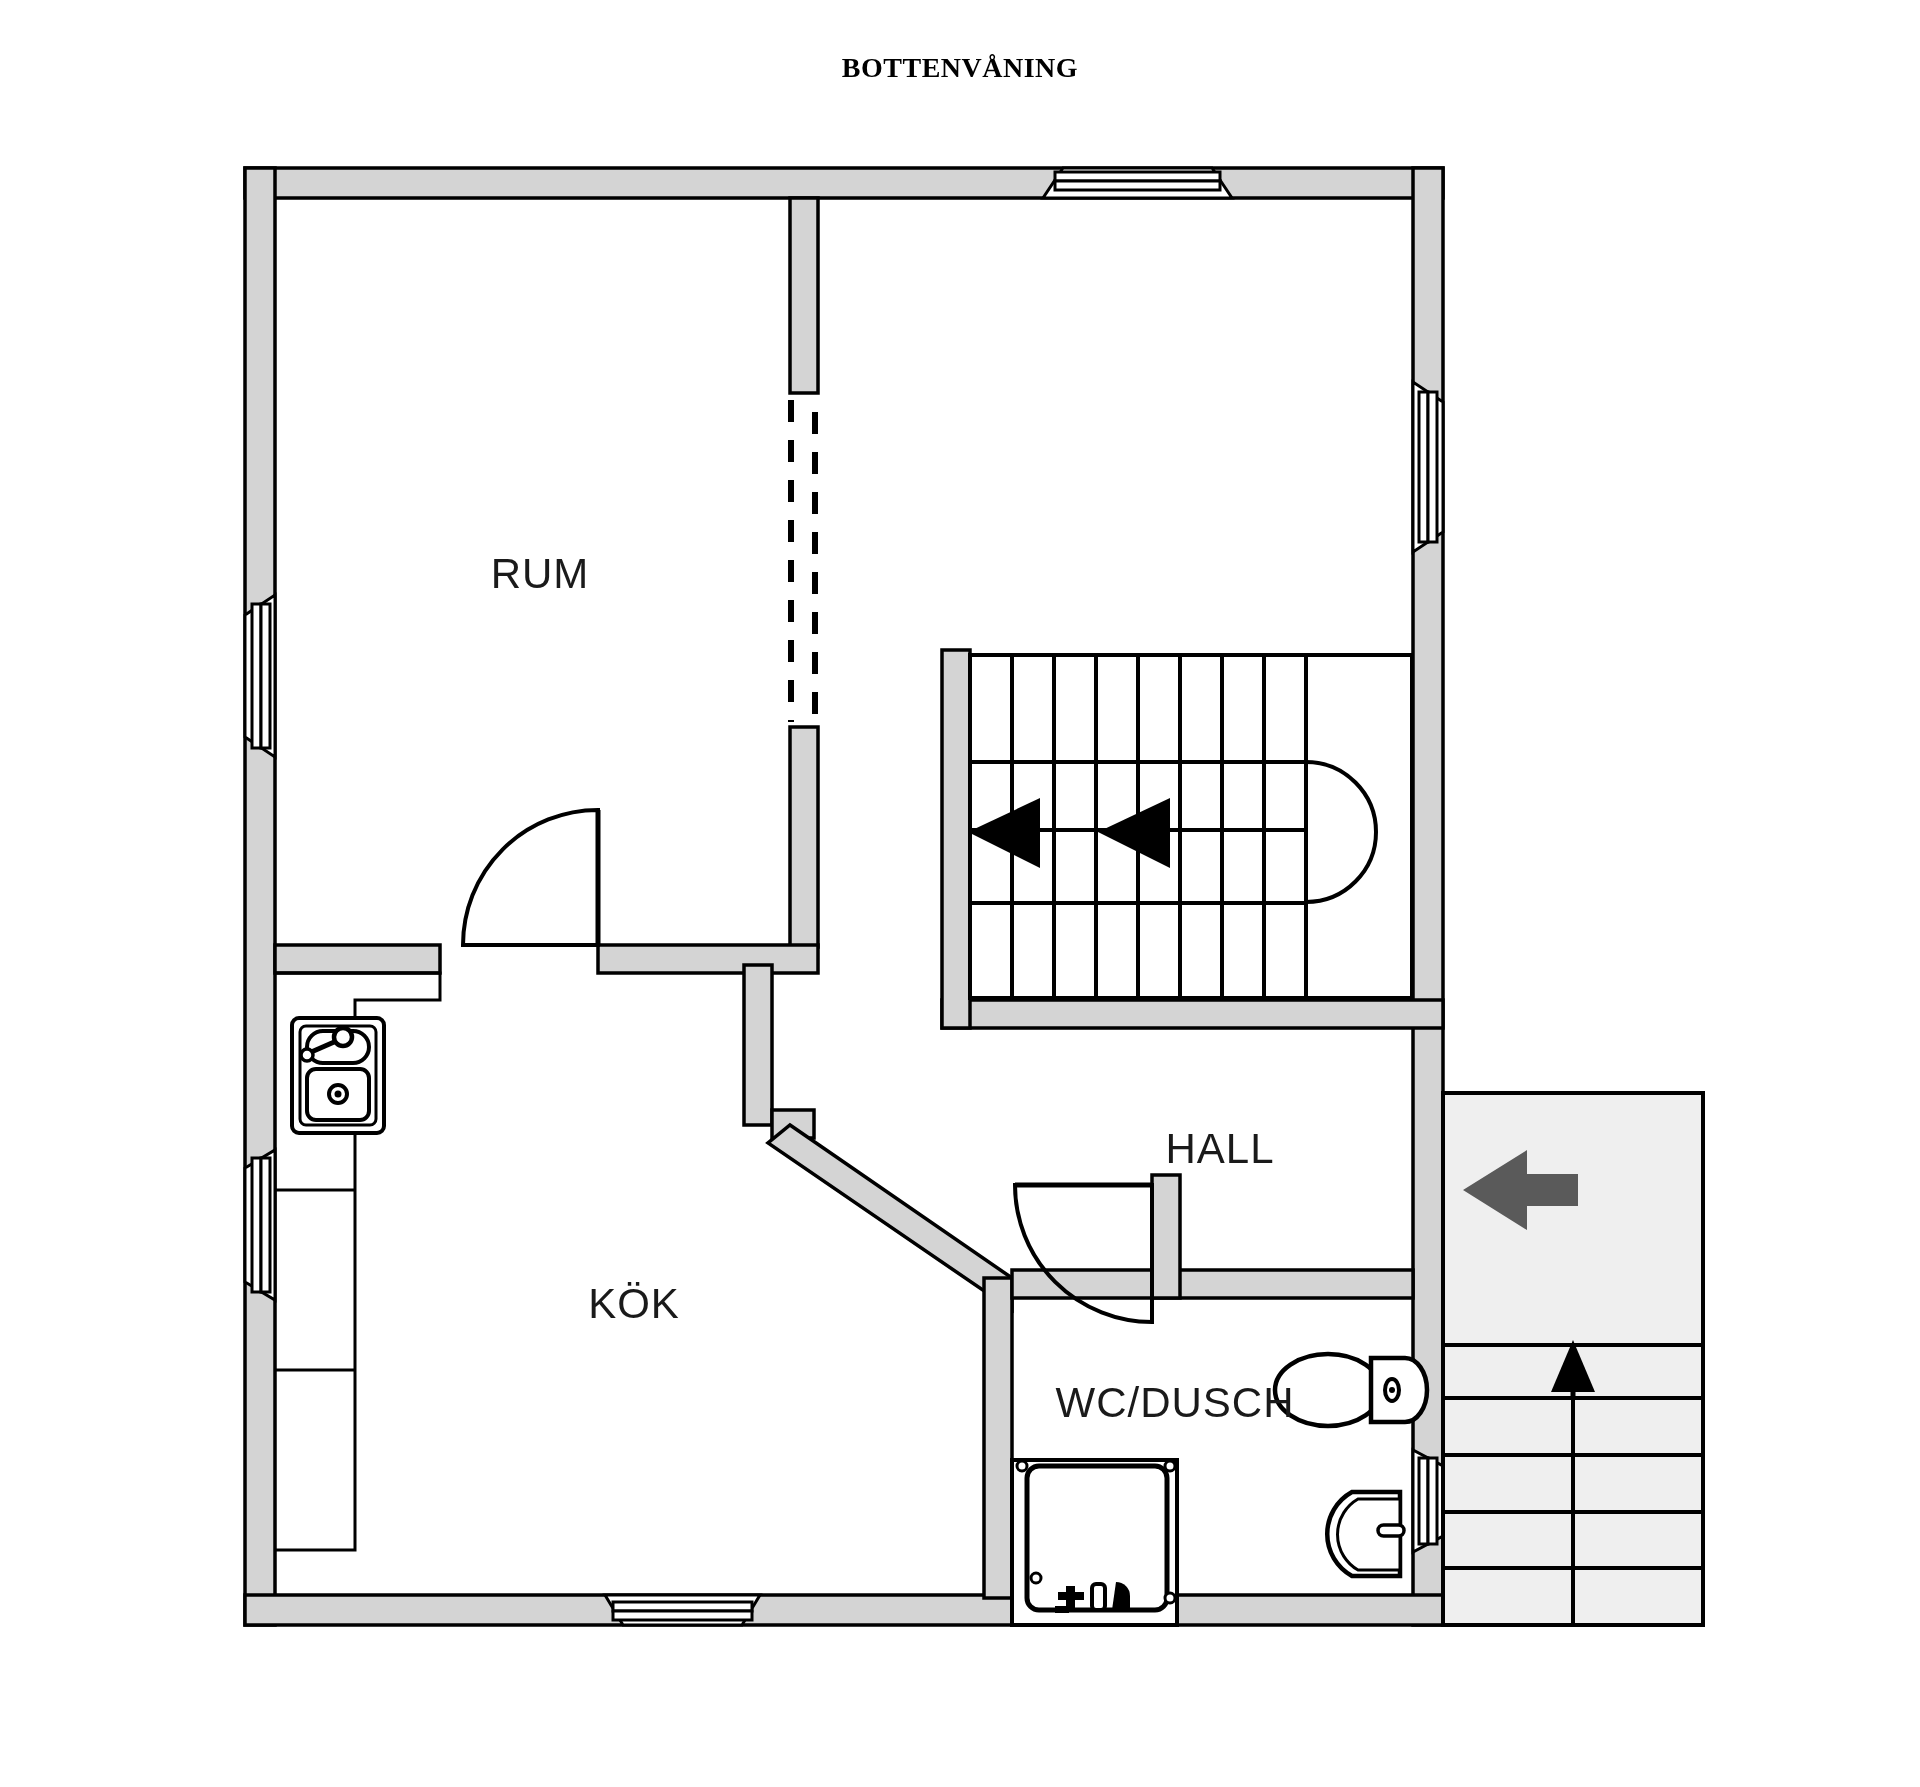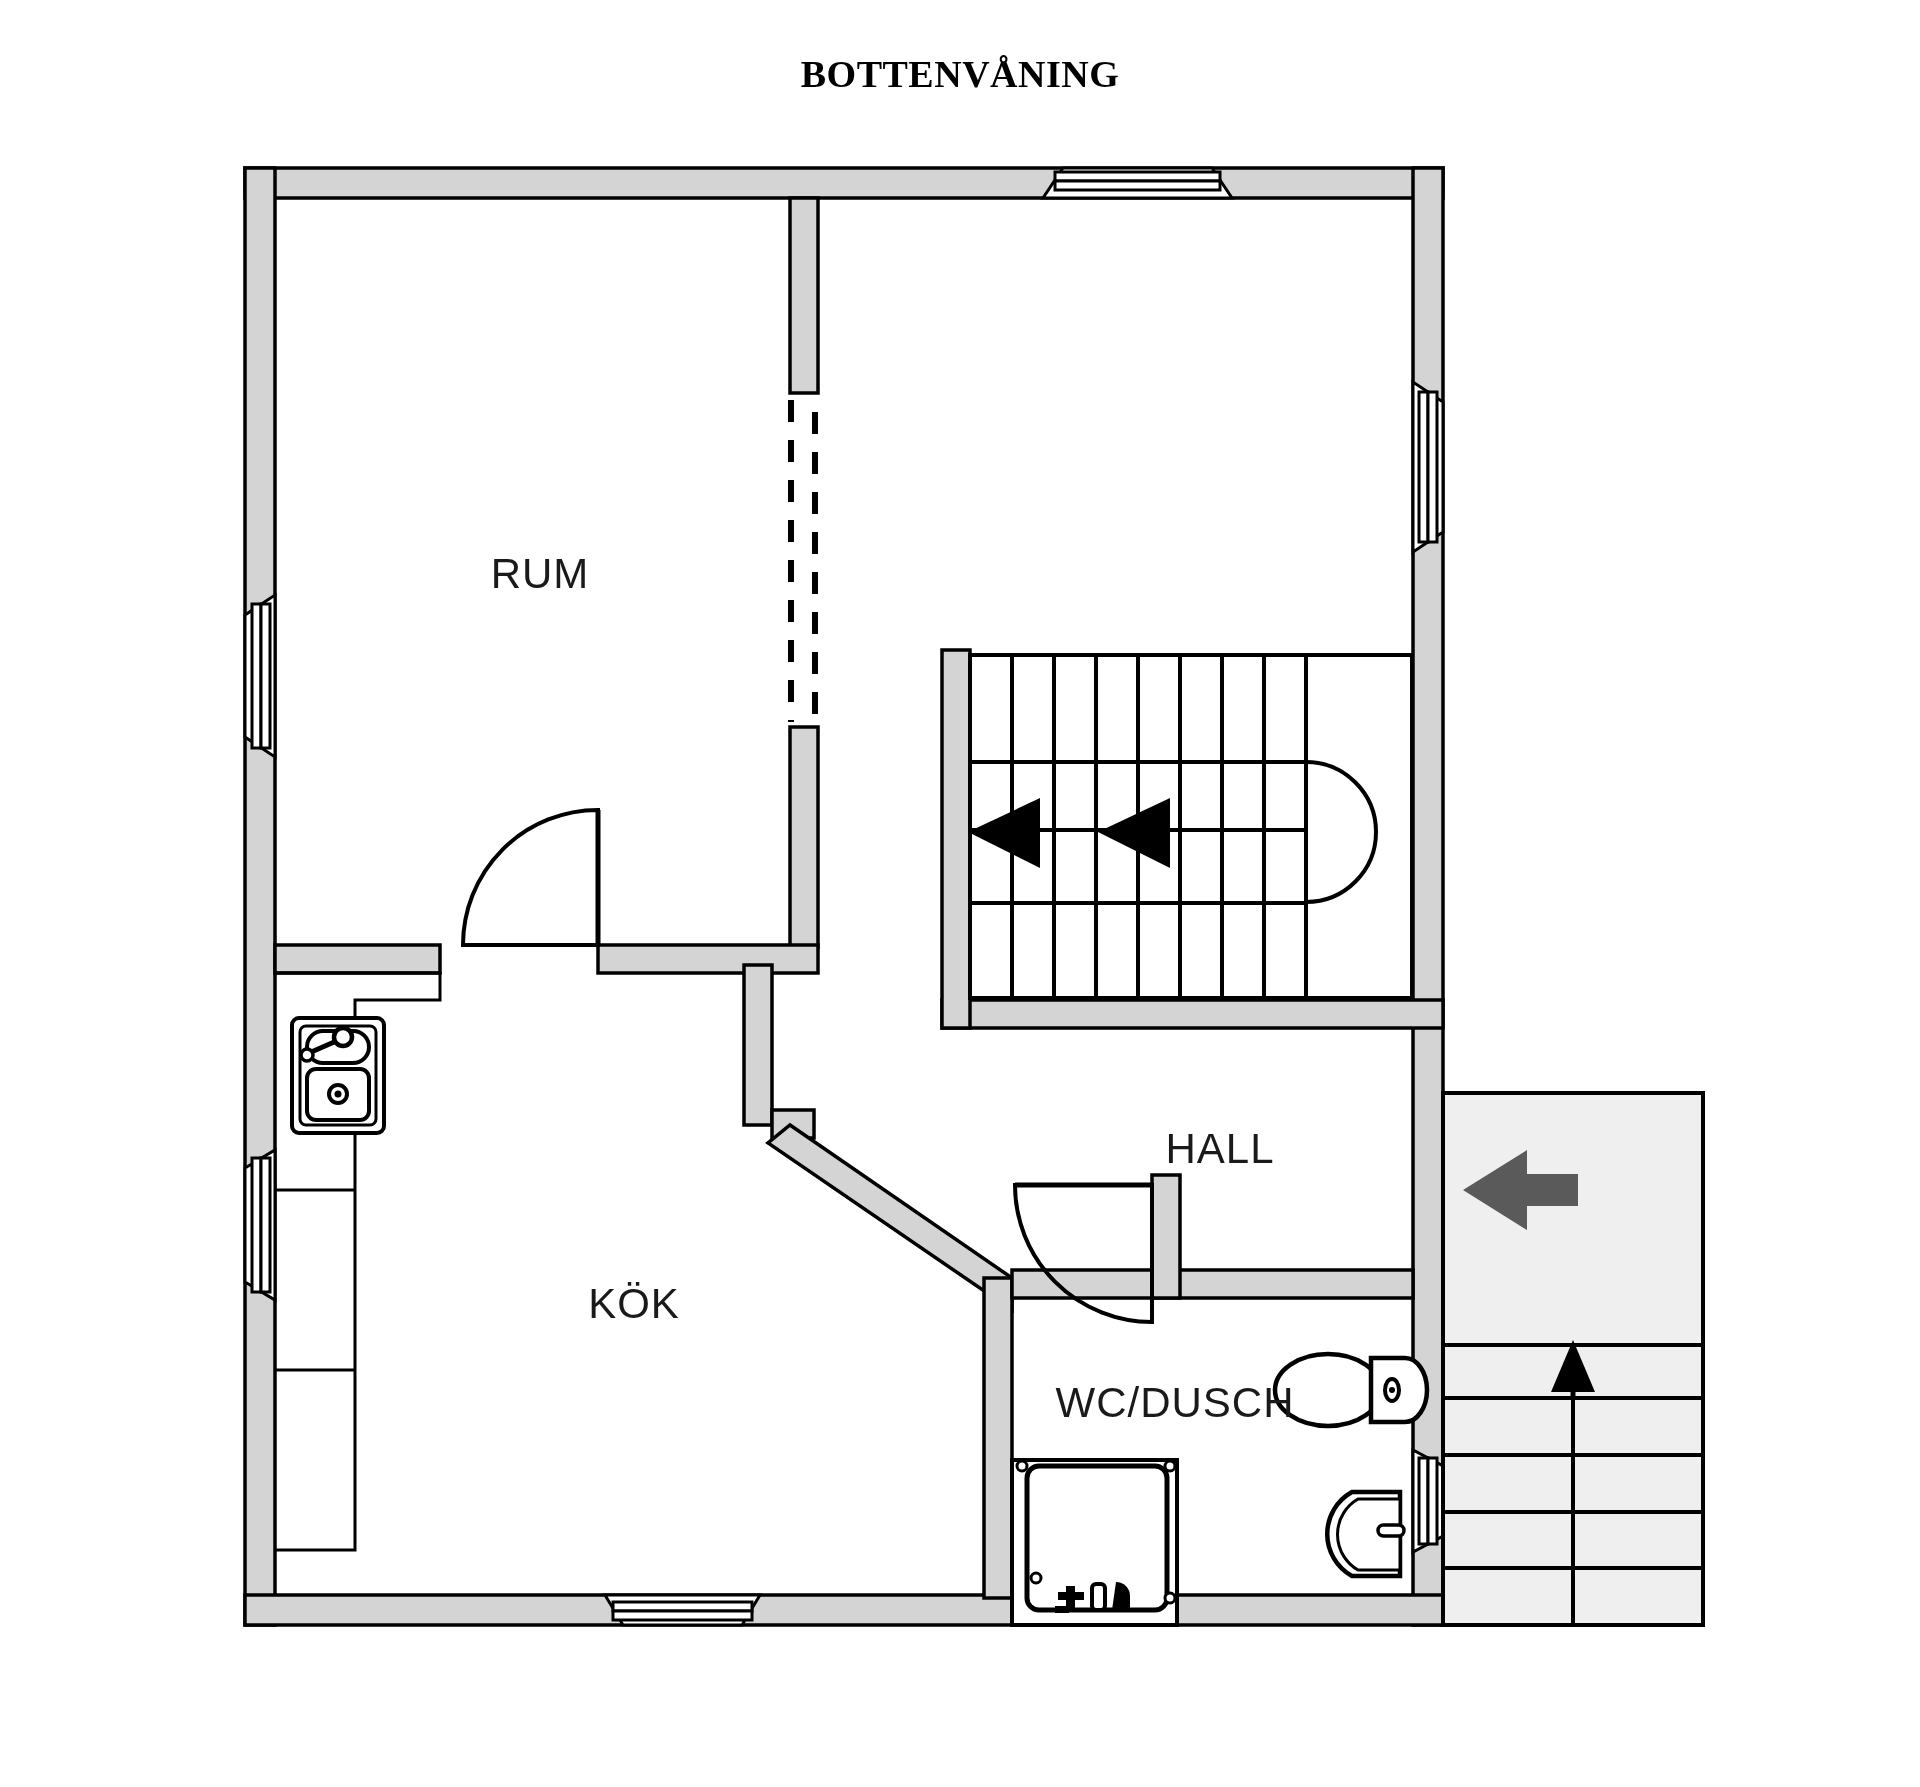--- a/index.html
+++ b/index.html
@@ -21,21 +21,21 @@
     background: #ffffff;
   }
   #plan-title {
     position: absolute;
     top: 52px;
     left: 0;
     width: 1920px;
     text-align: center;
     font-family: "Liberation Serif", "DejaVu Serif", serif;
     font-weight: bold;
-    font-size: 38px;
+    font-size: 28px;
     letter-spacing: 0.5px;
     color: #000000;
   }
   #floorplan-svg {
     position: absolute;
     top: 0;
     left: 0;
   }
   .room-label {
     font-family: "Liberation Sans", sans-serif;

